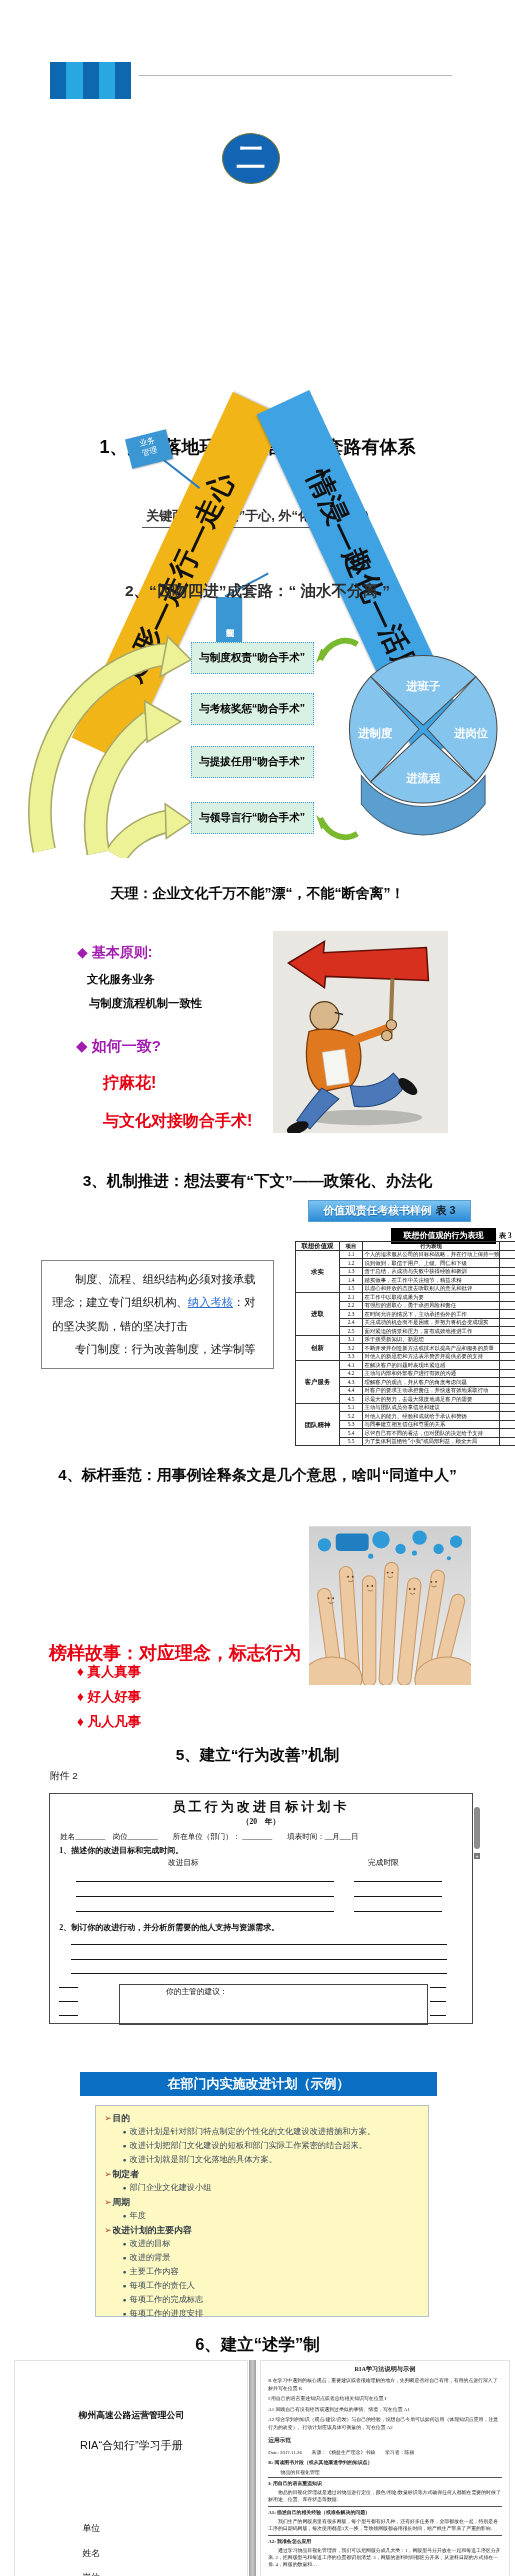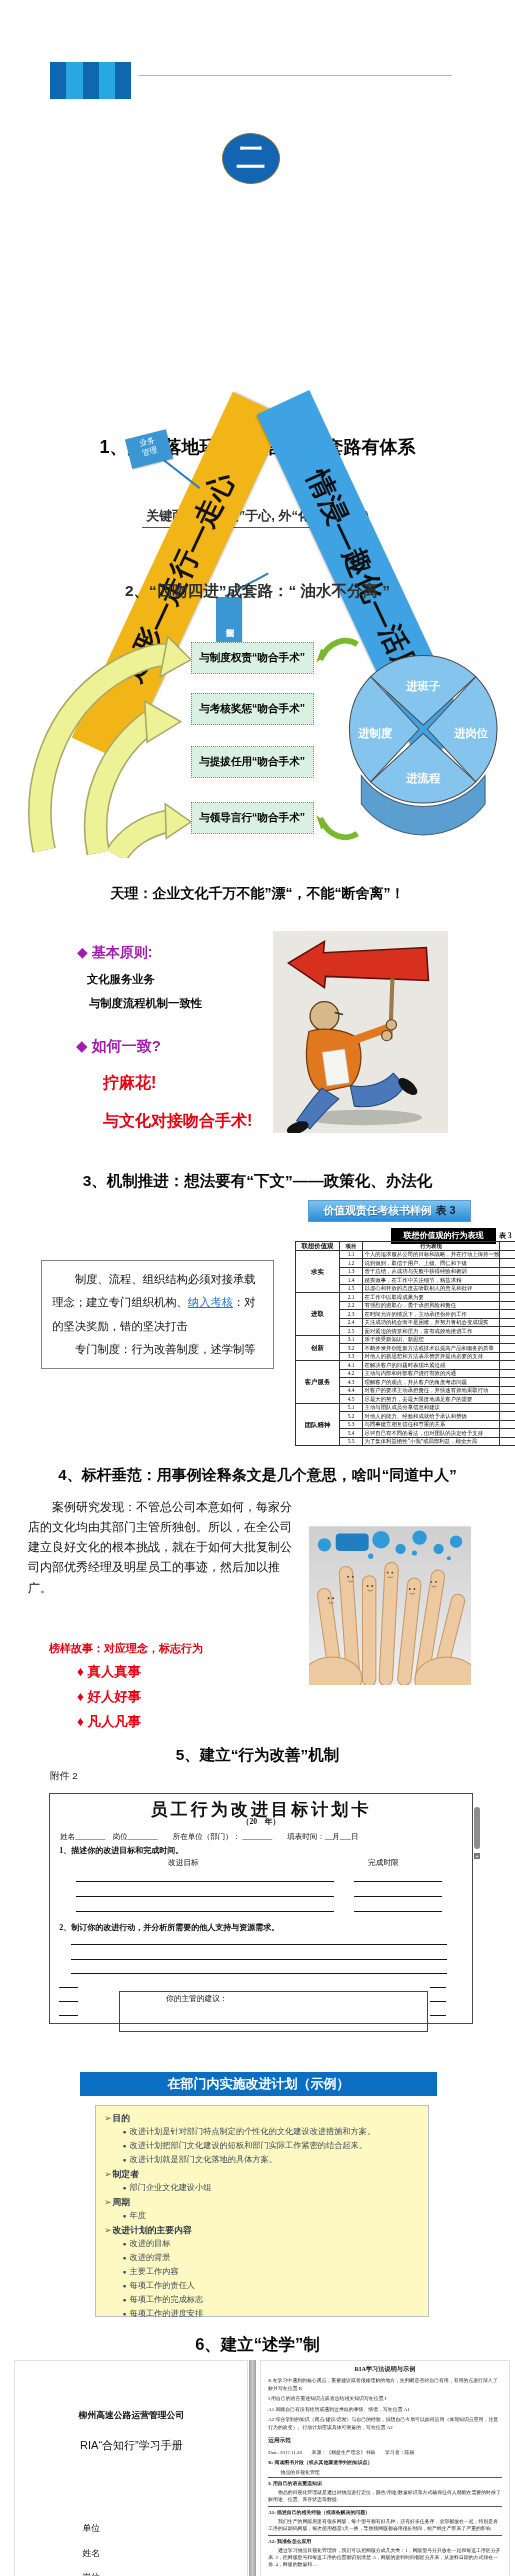--- a/index.html
+++ b/index.html
@@ -300,21 +300,20 @@
           <td></td>
         </tr>
   </tbody>
     </table>
   <div class="abs sbox" style="left:41px;top:1260px;width:210px">
     <p><span>制度、流程、组织结构必须对接承载理念；建立专门组织机构、</span><span class="blk-link">纳入考核</span><span>：对的坚决奖励，错的坚决打击</span></p>
     <p>专门制度：行为改善制度，述学制等</p>
   </div>
 
   <div class="abs ctr hd" style="top:1466px;font-size:15px">4、标杆垂范：用事例诠释条文是几个意思，啥叫“同道中人”</div>
-  <div class="abs" style="left:28px;top:1497px;width:265px;font-size:12px;line-height:1.68;font-weight:500;text-indent:2em">案例研究发现：不管总公司本意如何，每家分店的文化均由其部门主管所独创。所以，在全公司建立良好文化的根本挑战，就在于如何大批复制公司内部优秀经理及明星员工的事迹，然后加以推广。</div>
   <svg class="abs" style="left:309px;top:1526px" width="162" height="159" viewBox="0 0 315 308">
     <defs>
         <linearGradient id="fg" x1="0" y1="0" x2="0" y2="1">
           <stop offset="0" stop-color="#cfcfcf"></stop>
           <stop offset="1" stop-color="#efefef"></stop>
         </linearGradient>
       </defs>
     <rect width="315" height="308" fill="url(#fg)"></rect>
     <g fill="#ecc9a0" stroke="#c89868" stroke-width="2">
       <rect x="28" y="120" width="26" height="190" rx="13" transform="rotate(-8 41 215)"></rect>
@@ -353,45 +352,45 @@
         <circle cx="140" cy="26" r="17"></circle>
         <circle cx="178" cy="44" r="10"></circle>
       <circle cx="215" cy="22" r="14"></circle>
         <circle cx="252" cy="44" r="10"></circle>
         <circle cx="286" cy="30" r="12"></circle>
       <circle cx="120" cy="58" r="5"></circle>
         <circle cx="205" cy="52" r="5"></circle>
         <circle cx="272" cy="62" r="4"></circle>
     </g>
   </svg>
-  <div class="abs red-line" style="left:49px;top:1641px;font-size:11px">榜样故事：对应理念，标志行为</div>
+  <div class="abs red-line" style="left:49px;top:1641px;font-size:18px">榜样故事：对应理念，标志行为</div>
   <div class="abs red-line dia" style="left:77px;top:1663px;font-size:13.4px">真人真事</div>
   <div class="abs red-line dia" style="left:77px;top:1688px;font-size:13.4px">好人好事</div>
   <div class="abs red-line dia" style="left:77px;top:1713px;font-size:13.4px">凡人凡事</div>
 
   <div class="abs ctr hd" style="top:1745px;font-size:15.5px">5、建立“行为改善”机制</div>
   <div class="abs" style="left:50px;top:1770px;font-size:9.8px;color:#222">附件 2</div>
   <div class="abs formbox" style="left:49px;top:1793px;width:422px;height:229px">
-    <div class="abs serif" style="top:4.1px;left:0;width:100%;text-align:center;font-size:17px;font-weight:700;letter-spacing:3.1px">员工行为改进目标计划卡</div>
+    <div class="abs serif" style="top:4.1px;left:0;width:100%;text-align:center;font-size:13px;font-weight:700;letter-spacing:3.1px">员工行为改进目标计划卡</div>
     <div class="abs serif" style="top:23px;left:0;width:100%;text-align:center;font-size:7.7px;font-weight:700">（20　年）</div>
     <div class="abs serif" style="top:38px;left:10.3px;font-size:7.5px">姓名________　岗位________　　所在单位（部门）： ________　　填表时间：__月___日</div>
     <div class="abs serif" style="top:51px;left:9.3px;font-size:8px;font-weight:700">1、描述你的改进目标和完成时间。</div>
     <div class="abs serif" style="top:64px;left:118px;font-size:7.7px">改进目标</div>
     <div class="abs serif" style="top:64px;left:318px;font-size:7.7px">完成时限</div>
     <div class="fl" style="left:26px;top:87px;width:258px"></div>
       <div class="fl" style="left:304px;top:87px;width:88px"></div>
     <div class="fl" style="left:26px;top:102px;width:258px"></div>
       <div class="fl" style="left:304px;top:102px;width:88px"></div>
     <div class="fl" style="left:26px;top:117px;width:258px"></div>
       <div class="fl" style="left:304px;top:117px;width:88px"></div>
     <div class="abs serif" style="top:128px;left:9.3px;font-size:8px;font-weight:700">2、制订你的改进行动，并分析所需要的他人支持与资源需求。</div>
     <div class="fl" style="left:20.6px;top:150px;width:376px"></div>
     <div class="fl" style="left:20.6px;top:165px;width:376px"></div>
     <div class="fl" style="left:20.6px;top:179px;width:376px"></div>
-    <div class="abs" style="left:69px;top:197px;width:307px;height:39px;border:0.8px solid #444">
+    <div class="abs" style="left:69px;top:190px;width:307px;height:39px;border:0.8px solid #444">
       <div class="serif" style="margin:2.1px 0 0 46px;font-size:7.7px">你的主管的建议：</div>
     </div>
     <div class="fl" style="left:9.3px;top:193px;width:18.5px"></div>
     <div class="fl" style="left:9.3px;top:207px;width:18.5px"></div>
     <div class="fl" style="left:9.3px;top:221px;width:18.5px"></div>
     <div class="fl" style="left:380px;top:193px;width:15.5px"></div>
     <div class="fl" style="left:380px;top:207px;width:15.5px"></div>
     <div class="fl" style="left:380px;top:221px;width:15.5px"></div>
   </div>
   <div class="abs" style="left:474px;top:1807px;width:6.2px;height:42px;background:#8d8d8d;border-radius:3.1px"></div>

